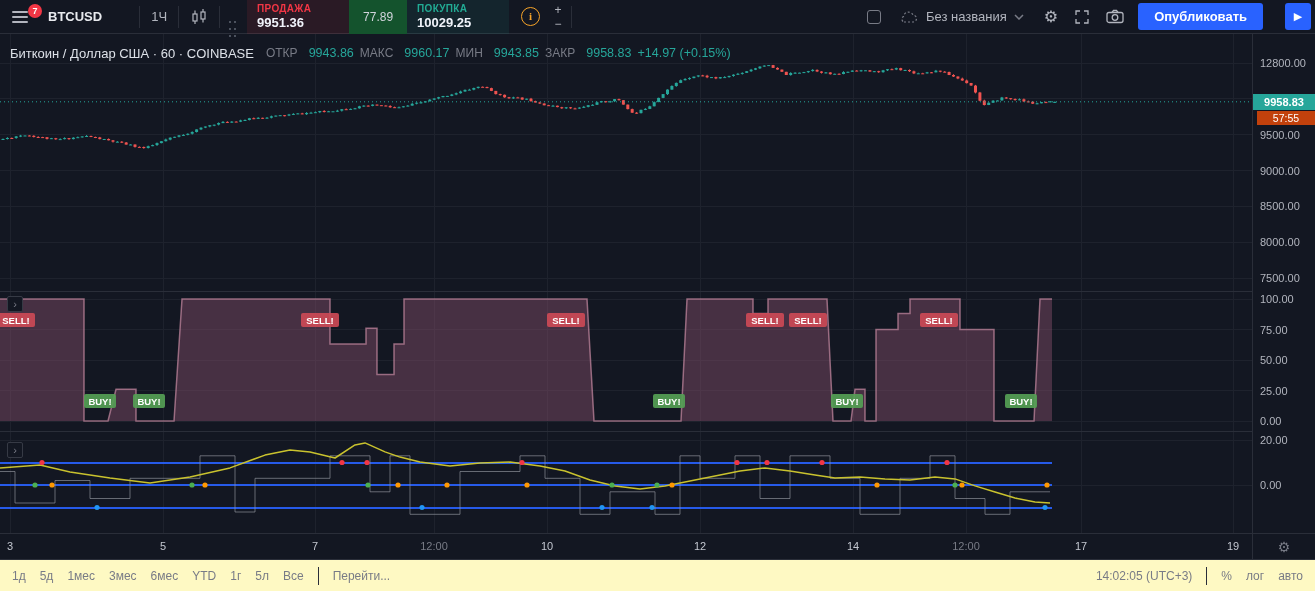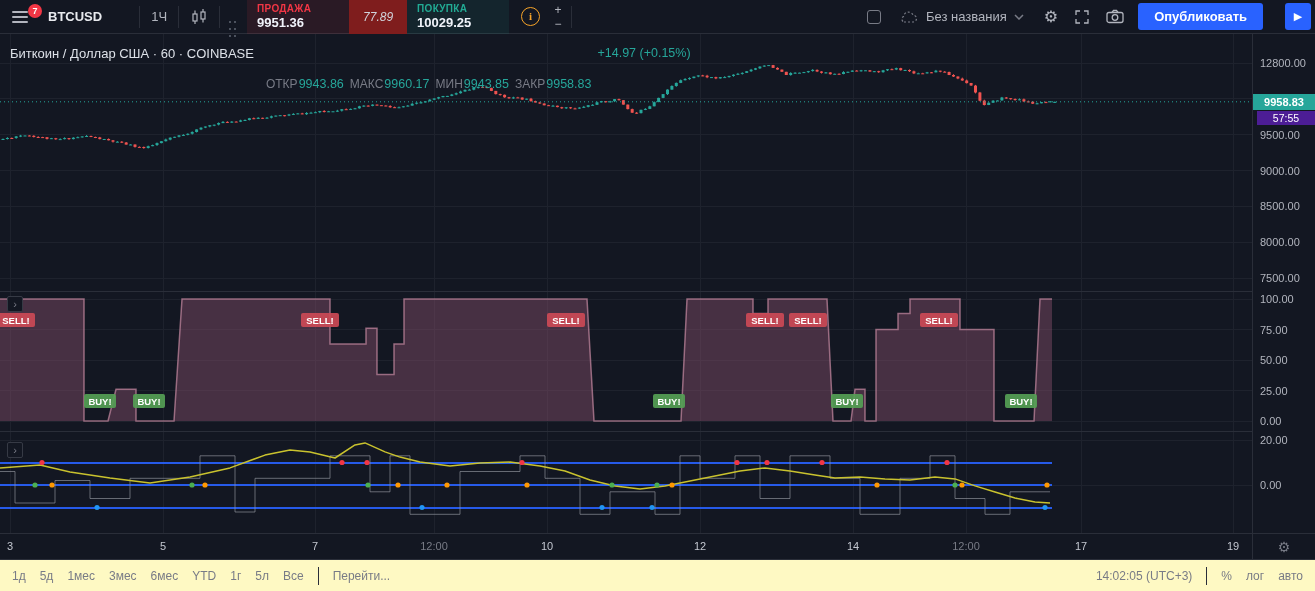--- a/index.html
+++ b/index.html
@@ -19,21 +19,21 @@
   .grip i{display:block;width:10px;height:2px;}
   .grip i b{display:inline-block;width:2px;height:2px;background:#4c525e;margin-right:3px;}
   .trade-widget{display:flex;align-items:stretch;height:34px;margin-left:2px;}
   .trade-btn{display:flex;flex-direction:column;justify-content:center;align-items:flex-start;width:102px;padding:2px 10px;box-sizing:border-box;border:none;background:rgba(242,54,69,0.10);}
   .trade-btn .lbl{font-size:10px;font-weight:bold;letter-spacing:.3px;}
   .trade-btn .val{font-size:13px;font-weight:bold;color:#f0f3fa;margin-top:1px;}
   .sell{background:rgba(242,54,69,0.10);}
   .sell .lbl{color:#f23645;}
   .buy{background:rgba(34,171,148,0.10);}
   .buy .lbl{color:#22ab94;}
-  .spread{width:58px;display:flex;align-items:center;justify-content:center;font-size:12px;color:#d1d4dc;background:#7f1d1d;font-style:italic;}
+  .spread{width:58px;display:flex;align-items:center;justify-content:center;font-size:12px;color:#d1d4dc;background:#14532d;}
   .info-btn{background:none;border:none;margin-left:8px;padding:0 4px;display:flex;align-items:center;}
   .info-circ{display:inline-block;width:17px;height:17px;border:1.5px solid #f7a429;border-radius:50%;color:#f7a429;font-size:11px;font-weight:bold;line-height:17px;text-align:center;font-family:"Liberation Serif","DejaVu Serif",serif;}
   .plusminus{display:flex;flex-direction:column;margin-left:4px;}
   .plusminus button{background:none;border:none;color:#b2b5be;font-size:12px;line-height:12px;height:14px;width:20px;padding:0;}
   .tb-right{margin-left:auto;display:flex;align-items:center;gap:12px;padding-right:2px;}
   .sq-check{width:14px;height:14px;border:1.5px solid #787b86;border-radius:3px;background:none;padding:0;}
   .layout-btn{display:flex;align-items:center;gap:7px;background:none;border:none;color:#b2b5be;font-size:13px;}
   .icon-btn{background:none;border:none;color:#b2b5be;font-size:15px;padding:2px;display:flex;align-items:center;}
   .gear-glyph{font-size:16px;line-height:16px;font-family:"DejaVu Sans",sans-serif;}
   .publish{height:27px;padding:0 16px;border:none;border-radius:3px;background:#2962ff;color:#fff;font-size:13px;font-weight:bold;}
@@ -42,30 +42,30 @@
   
   svg.pane{position:absolute;left:0;display:block;background:#131722;}
   #main-svg{top:34px;}
   #mid-svg{top:291px;}
   #bot-svg{top:431px;}
   .hline{position:absolute;left:0;right:0;height:1px;background:#2a2e39;z-index:5;}
   .legend{position:absolute;top:46px;left:10px;z-index:6;display:flex;align-items:flex-start;gap:6px;font-size:13px;white-space:nowrap;}
   .legend .sym{color:#dde1e8;margin-right:6px;}
   .legend .k{color:#787b86;font-size:12px;}
   .legend .v{color:#26a69a;font-size:12.5px;}
-  .legend .pair{display:inline-flex;gap:1px;align-items:baseline;margin-top:31px;}
+  .legend .pair{display:inline-flex;gap:11px;align-items:baseline;}
   .collapse{position:absolute;left:7px;width:16px;height:16px;z-index:6;background:#131722;border:1px solid #363a45;border-radius:2px;color:#787b86;font-size:11px;line-height:13px;text-align:center;padding:0;}
   .collapse.c1{top:296px;}
   .collapse.c2{top:442px;}
 
   
   .axis-col{position:absolute;top:34px;right:0;width:62px;height:499px;border-left:1px solid #2a2e39;background:#131722;z-index:10;}
   .ax-label{position:absolute;left:7px;font-size:11px;color:#b2b5be;line-height:12px;}
   .price-tag{position:absolute;top:60px;left:0;right:0;height:16px;background:#26a69a;color:#fff;font-size:11px;font-weight:bold;text-align:center;line-height:16px;z-index:3;}
-  .countdown{position:absolute;top:77px;left:4px;right:0;height:14px;background:#4c1d95;color:#fff;font-size:10.5px;text-align:center;line-height:14px;z-index:3;}
+  .countdown{position:absolute;top:77px;left:4px;right:0;height:14px;background:#c2410c;color:#fff;font-size:10.5px;text-align:center;line-height:14px;z-index:3;}
 
   
   .time-axis{position:absolute;top:533px;left:0;width:1253px;height:26px;border-top:1px solid #2a2e39;background:#131722;z-index:10;}
   .time-axis .tick{position:absolute;top:6px;transform:translateX(-50%);font-size:11px;color:#787b86;}
   .time-axis .tick.major{color:#c3c7d0;}
   .corner{position:absolute;top:533px;right:0;width:62px;height:26px;border-top:1px solid #2a2e39;border-left:1px solid #2a2e39;background:#131722;z-index:11;display:flex;align-items:center;justify-content:center;color:#787b86;}
   .corner span{font-size:14px;font-family:"DejaVu Sans",sans-serif;}
 
   
   .bottombar{position:absolute;top:559px;left:0;right:0;height:32px;border-top:1px solid #2a2e39;background:#fef9c3;display:flex;align-items:center;gap:14px;padding:0 12px;box-sizing:border-box;font-size:12px;color:#787b86;z-index:20;}

